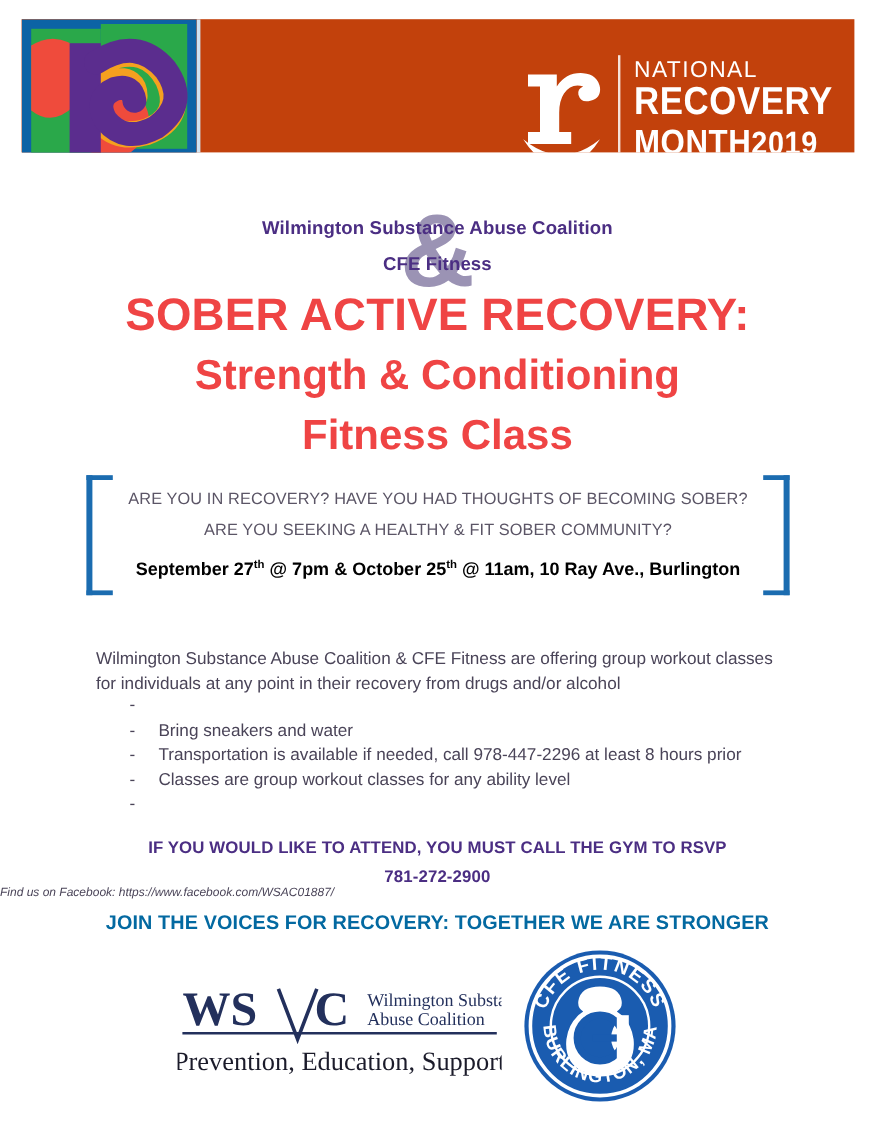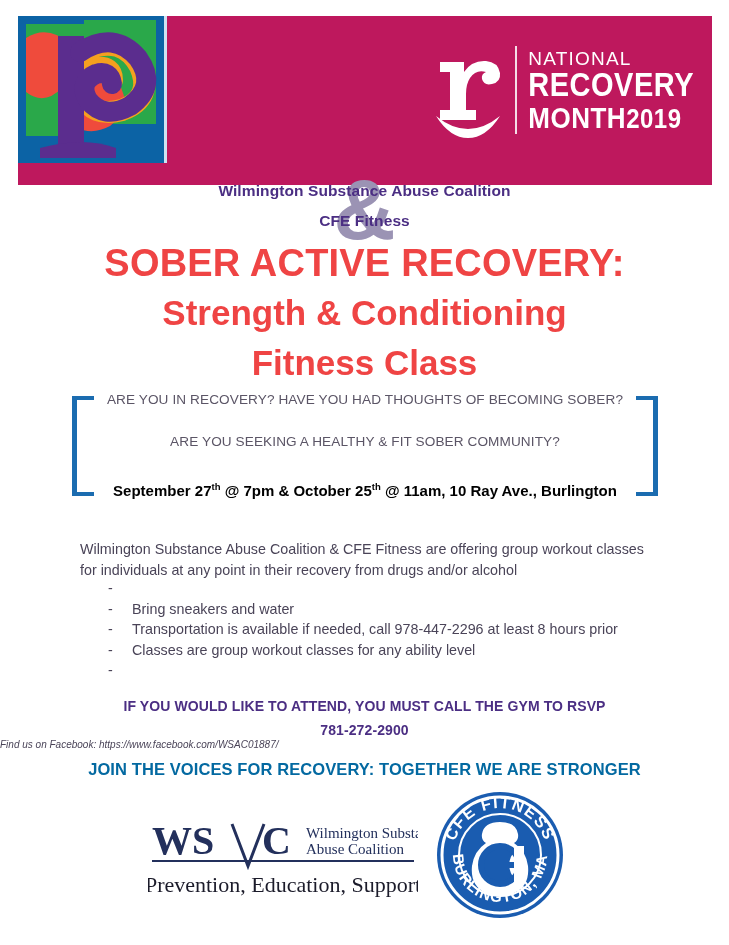--- a/index.html
+++ b/index.html
@@ -16,22 +16,22 @@
     height: 945px;
     background: #fff;
   }
 
   
   .banner {
     position: absolute;
     left: 18px;
     top: 16px;
     width: 694px;
-    height: 169px;
-    background: #be185d;
+    height: 111px;
+    background: #c2410c;
     overflow: hidden;
     text-decoration: underline;
   }
   .banner-logo {
     position: absolute;
     left: 0; top: 0;
     width: 146px;
     height: 147px;
     overflow: hidden;
   }
@@ -144,21 +144,20 @@
   .bracket.left { left: 0; border-left: 5px solid #1b6cb0; }
   .bracket.right { right: 0; border-right: 5px solid #1b6cb0; }
   .bracket-inner {
     position: absolute;
     left: 22px; right: 22px; top: 0;
     height: 100px;
     display: flex;
     flex-direction: column;
     justify-content: center;
     text-align: center;
-    gap: 16px;
   }
   .q-line {
     color: #5b5566;
     font-size: 13.6px;
     letter-spacing: .1px;
     line-height: 26px;
   }
   .date-line {
     color: #000000;
     font-weight: bold;

